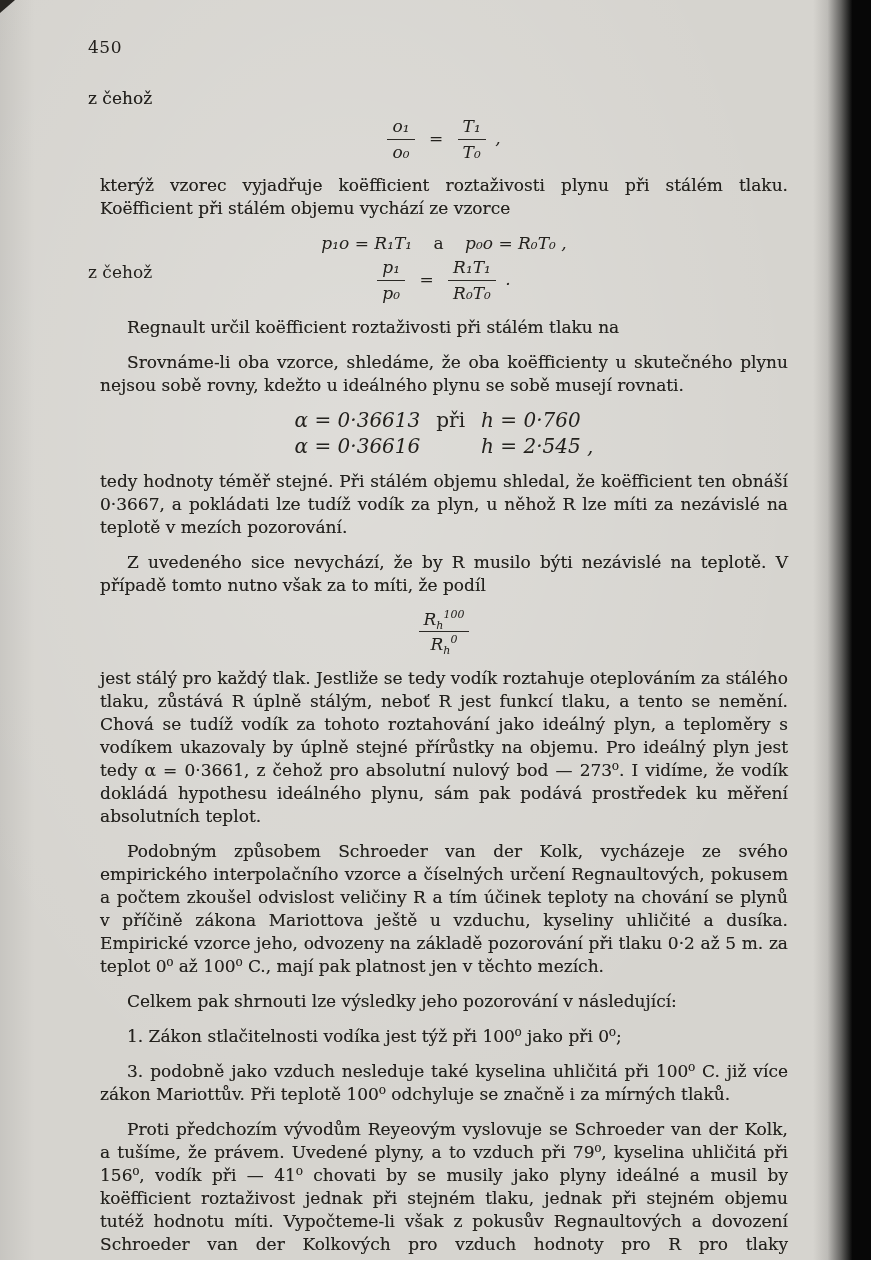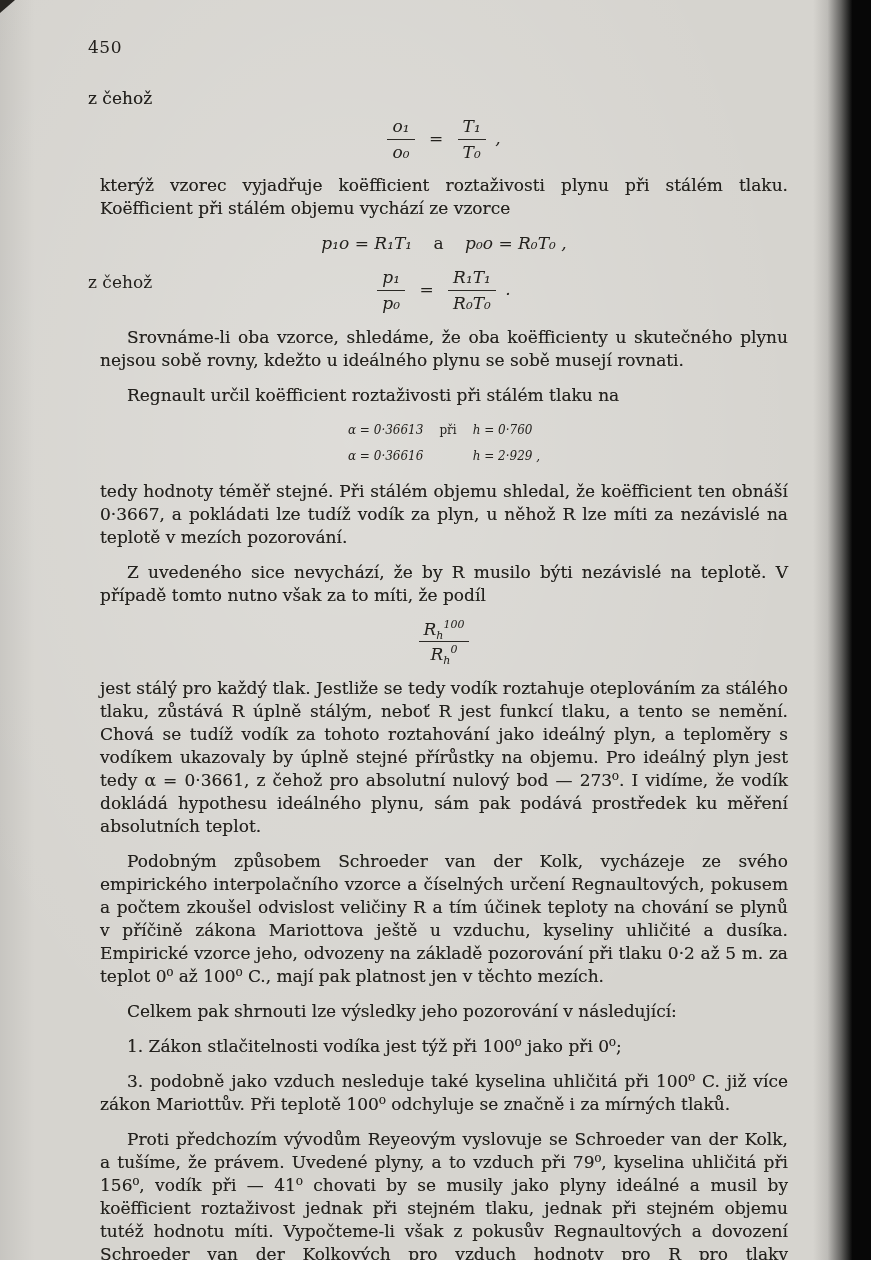--- a/index.html
+++ b/index.html
@@ -30,29 +30,29 @@
   .last-justify { text-align-last: justify; }
 
   .lead { font-size: 17px; text-shadow: 0 0 0.4px rgba(30,28,24,0.45); }
 
   .formula { text-align: center; font-style: italic; font-size: 17px; }
   .f1 { margin: 6px 0 8px; }
   .f2 { margin: 7px 0 2px; }
   .f2 .mid { font-style: normal; margin: 0 16px; }
   .formula-row { position: relative; margin: 0 0 8px; }
   .lead-abs { position: absolute; left: 0; top: 4px; font-style: normal; font-size: 17px; }
-  .frac-wrap { margin-top: 12px; }
+  .frac-wrap { margin-top: 2px; }
 
   .frac { display: inline-block; vertical-align: middle; text-align: center; line-height: 1.1; }
   .frac .num { display: block; border-bottom: 1px solid #2b2925; padding: 1px 5px 3px; }
   .frac .den { display: block; padding: 3px 5px 1px; }
   .op { display: inline-block; margin: 0 9px; }
   .tail { margin-left: 4px; }
 
-  .fvals-block { text-align: center; margin: 7px 0 8px; font-style: italic; font-size: 12px; }
+  .fvals-block { text-align: center; margin: 7px 0 8px; font-style: italic; font-size: 20px; }
   .fvals { display: inline-grid; grid-template-columns: auto auto auto; column-gap: 16px; row-gap: 3px; text-align: left; }
   .fvals .upright { font-style: normal; text-align: left; }
 
   .f5 { margin: 8px 0 8px; }
   sub, sup { font-size: 11px; line-height: 0; }
 
   .scan-edge {
     position: absolute; top: 0; right: 0; bottom: 0; width: 58px;
     background: linear-gradient(to right,
       rgba(8,8,8,0) 0%, rgba(8,8,8,0.12) 25%, rgba(8,8,8,0.55) 48%, #070707 68%);
@@ -104,31 +104,31 @@
         </span>
         <span class="op">=</span>
         <span class="frac">
           <span class="num">R₁T₁</span>
           <span class="den">R₀T₀</span>
         </span>
         <span class="tail">.</span>
       </div>
     </div>
 
+    <p class="para indent">Regnault určil koëfficient roztaživosti při stálém tlaku na</p>
     <p class="para indent">Srovnáme-li oba vzorce, shledáme, že oba koëfficienty u skutečného plynu nejsou sobě rovny, kdežto u ideálného plynu se sobě musejí rovnati.</p>
-    <p class="para indent">Regnault určil koëfficient roztaživosti při stálém tlaku na</p>
 
     <div class="fvals-block">
       <span class="fvals">
         <span>α = 0·36613</span>
         <span class="upright">při</span>
         <span>h = 0·760</span>
         <span>α = 0·36616</span>
         <span class="upright"></span>
-        <span>h = 2·929 ,</span>
+        <span>h = 2·545 ,</span>
       </span>
     </div>
 
     <p class="para">tedy hodnoty téměř stejné. Při stálém objemu shledal, že koëfficient ten obnáší 0·3667, a pokládati lze tudíž vodík za plyn, u něhož R lze míti za nezávislé na teplotě v mezích pozorování.</p>
     <p class="para indent">Z uvedeného sice nevychází, že by R musilo býti nezávislé na teplotě. V případě tomto nutno však za to míti, že podíl</p>
 
     <div class="formula f5">
       <span class="frac">
         <span class="num"><span>R</span><sub>h</sub><sup>100</sup></span>
         <span class="den"><span>R</span><sub>h</sub><sup>0</sup></span>

